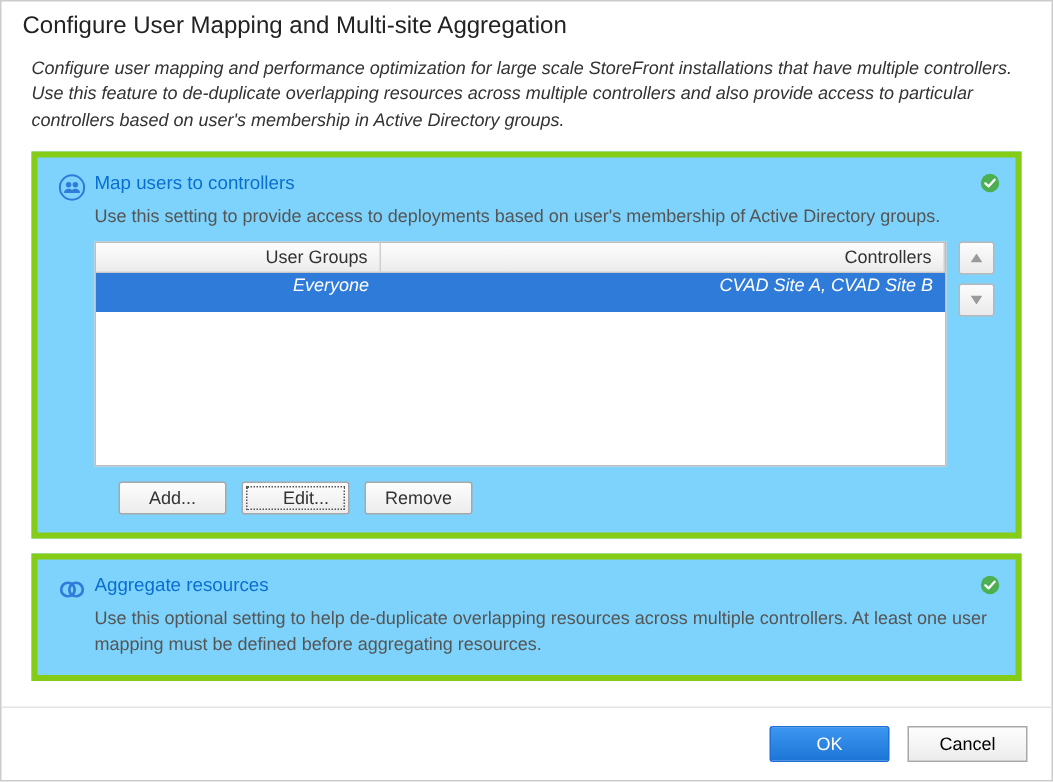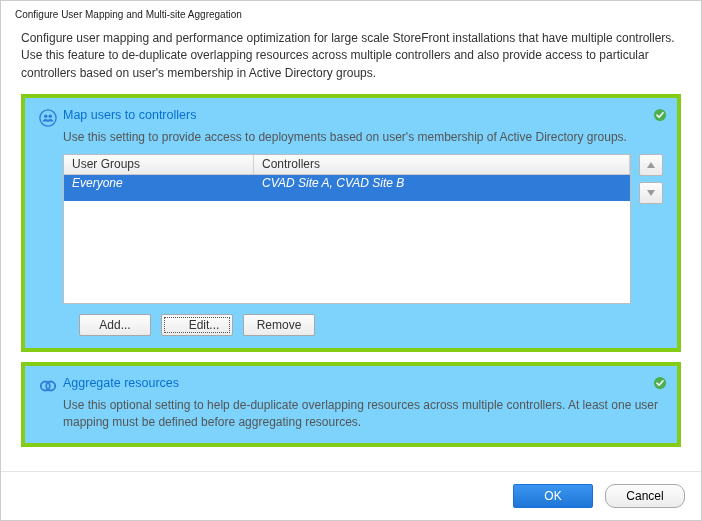--- a/index.html
+++ b/index.html
@@ -10,27 +10,28 @@
     color: #333;
     background: #fff;
     width: 702px;
     height: 521px;
     border: 1px solid #ccc;
     position: relative;
     overflow: hidden;
   }
   .dialog-title {
     padding: 8px 14px 10px 14px;
-    font-size: 10px;
+    font-size: 16px;
     color: #222;
   }
   .intro {
     padding: 0 8px 12px 20px;
     color: #333;
     line-height: 1.45;
+    font-style: italic;
   }
   .panel {
     margin: 0 20px 10px 20px;
     background: #7dd3fc;
     border: 4px solid #84cc16;
     padding: 10px 14px 12px 14px;
     position: relative;
   }
   .section-head { display:flex; align-items:flex-start; }
   .section-icon {
@@ -51,20 +52,21 @@
   .status-icon {
     position:absolute;
     right:10px;
     top:10px;
     width:14px; height:14px;
   }
   .table-area {
     margin: 8px 0 10px 24px;
     display:flex;
     align-items:flex-start;
+    text-align:right;
   }
   .grid {
     flex:1 1 auto;
     border:1px solid #bdbdbd;
     background:#fff;
     height:150px;
     display:flex;
     flex-direction:column;
     overflow:hidden;
   }
@@ -142,21 +144,21 @@
     background: linear-gradient(#3c96f0,#1d75d6);
     color:#fff;
     border-radius:2px;
     font-family:inherit; font-size:12px;
     cursor:pointer;
   }
   .btn-secondary {
     min-width:80px; height:24px;
     border:1px solid #a8a8a8;
     background: linear-gradient(#fdfdfd,#ececec);
-    border-radius:10px;
+    border-radius:0;
     font-family:inherit; font-size:12px;
     cursor:pointer;
   }
   .divider {
     position:absolute;
     left:0; right:0; bottom:48px;
     height:1px;
     background:#e4e4e4;
   }
   .panel2 { }

